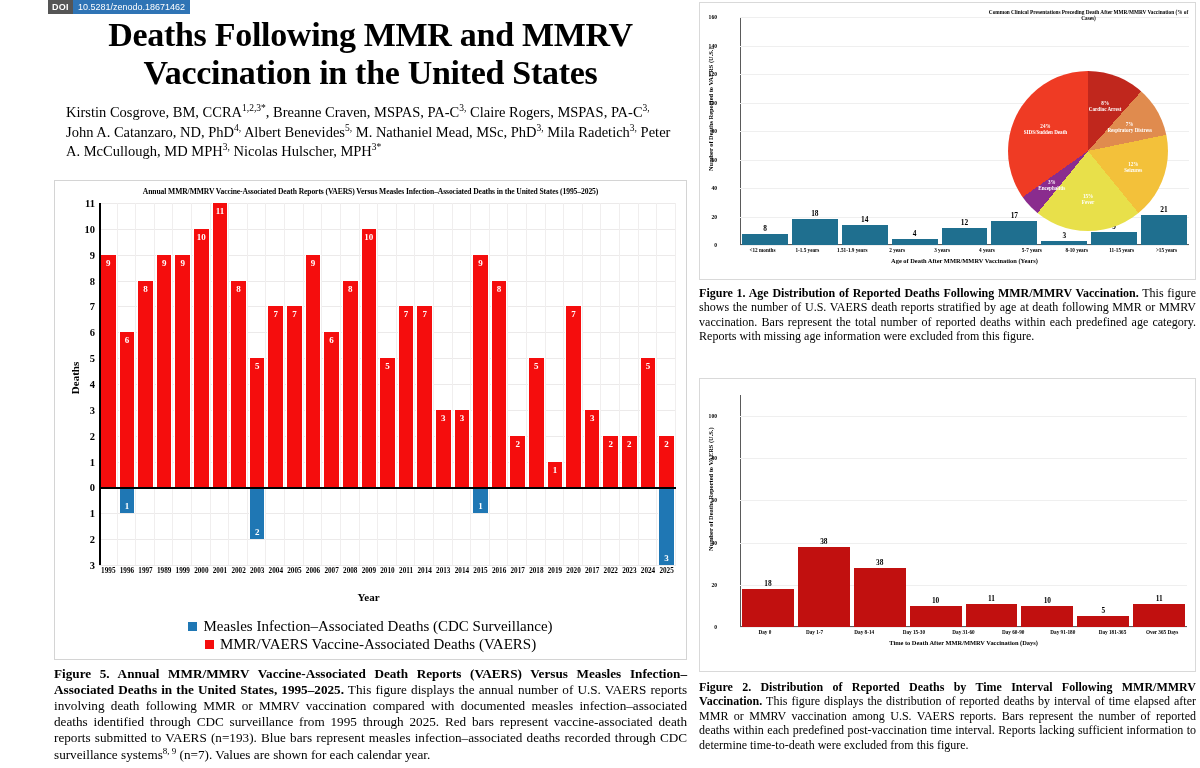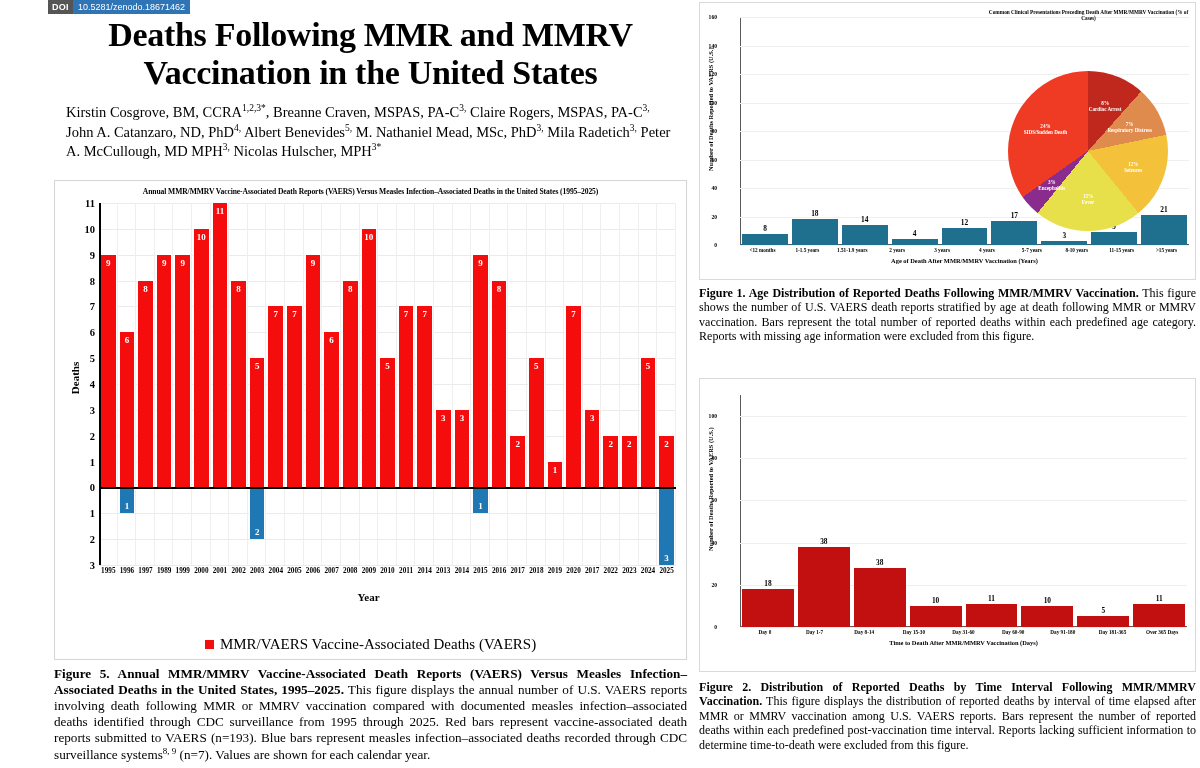--- a/index.html
+++ b/index.html
@@ -418,20 +418,24 @@
             <div class="xtick">2017</div>
             <div class="xtick">2022</div>
             <div class="xtick">2023</div>
             <div class="xtick">2024</div>
             <div class="xtick">2025</div>
           </div>
         <div class="xaxis-title" id="f5-xlab">Year</div>
       </div>
       <div class="legend" id="f5-legend">
           <div class="leg-row">
+            <span class="leg-sw" style="background: rgb(31, 119, 180);"></span>
+            <span>Measles Infection–Associated Deaths (CDC Surveillance)</span>
+          </div>
+          <div class="leg-row">
             <span class="leg-sw" style="background: rgb(245, 13, 13);"></span>
             <span>MMR/VAERS Vaccine-Associated Deaths (VAERS)</span>
           </div>
         </div>
     </div>
 
     <div class="fig-caption">
       <b>Figure 5. Annual MMR/MMRV Vaccine-Associated Death Reports (VAERS) Versus Measles Infection–Associated Deaths in the United States, 1995–2025.</b><span> This figure displays the annual number of U.S. VAERS reports involving death following MMR or MMRV vaccination compared with documented measles infection–associated deaths identified through CDC surveillance from 1995 through 2025. Red bars represent vaccine-associated death reports submitted to VAERS (n=193). Blue bars represent measles infection–associated deaths recorded through CDC surveillance systems</span><sup>8, 9</sup><span> (n=7). Values are shown for each calendar year.</span>
     </div>
   </div>

